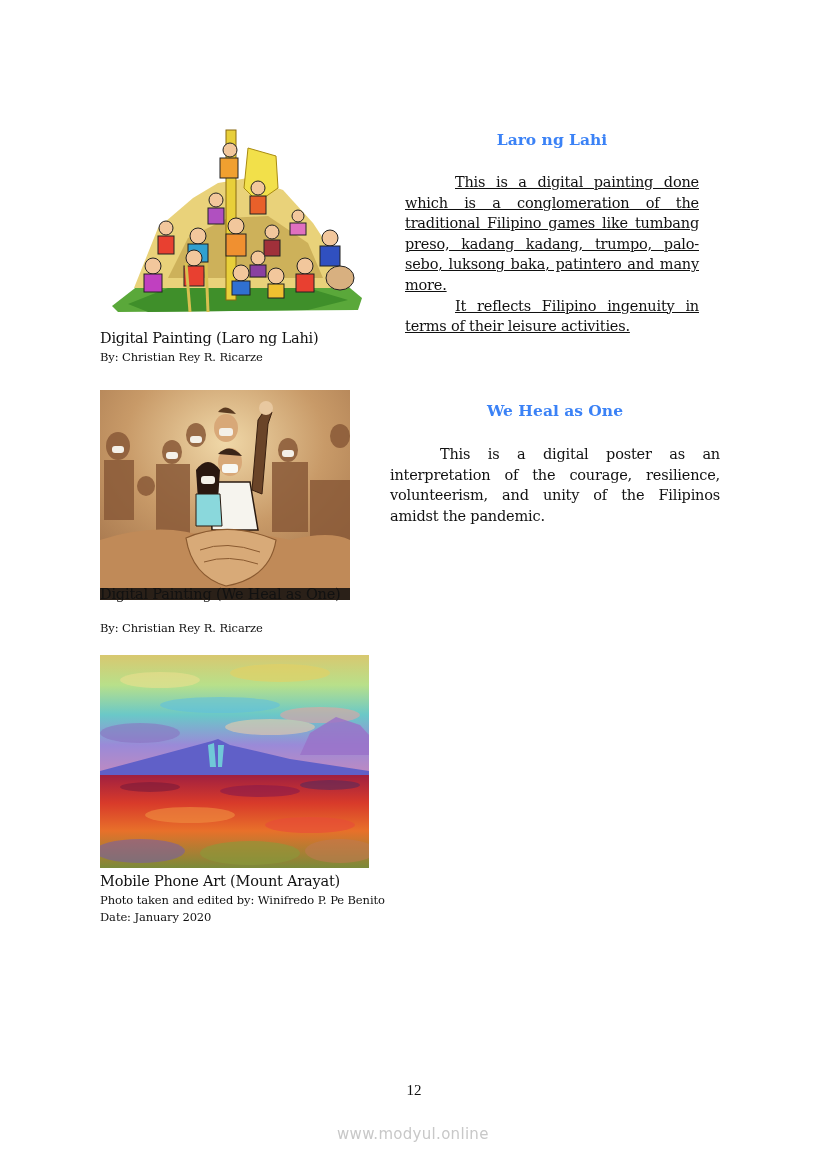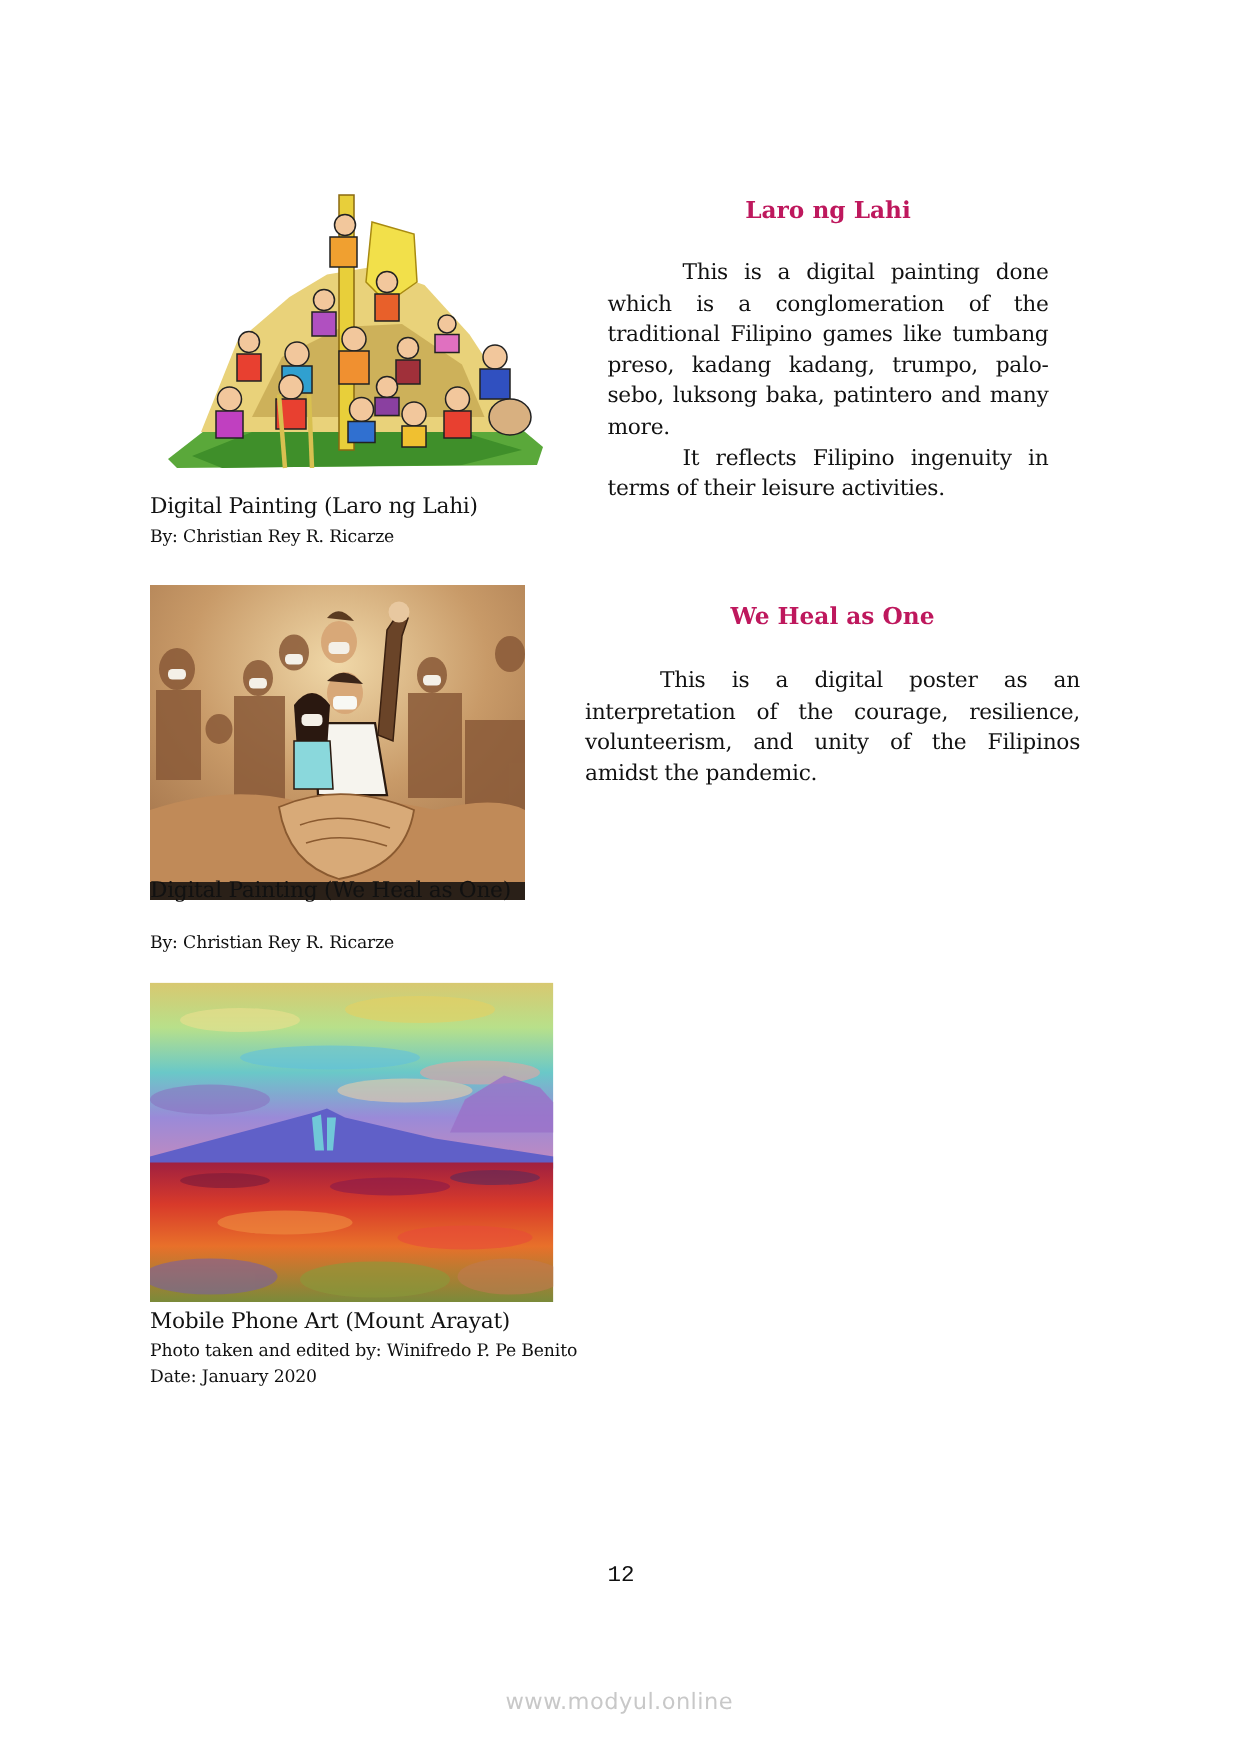--- a/index.html
+++ b/index.html
@@ -3,25 +3,25 @@
   <meta charset="utf-8">
   <style>
     html, body { margin: 0; padding: 0; background: #ffffff; }
     body { width: 826px; height: 1169px; position: relative; overflow: hidden; color: #111; }
     .page { position: absolute; left: 0; top: 0; width: 826px; height: 1169px; background: #fff; }
 
     .art { position: absolute; overflow: hidden; }
     .caption { position: absolute; font-family: "DejaVu Serif", serif; font-size: 14.5px; color: #111; white-space: nowrap; letter-spacing: -0.2px; }
     .credit { position: absolute; font-family: "DejaVu Serif", serif; font-size: 11.5px; color: #111; white-space: nowrap; letter-spacing: -0.1px; }
 
-    .heading { position: absolute; font-family: "DejaVu Serif", serif; font-weight: bold; font-size: 15.5px; text-align: center; color: #be185d; }
+    .heading { position: absolute; font-family: "DejaVu Serif", serif; font-weight: bold; font-size: 15.5px; text-align: center; color: #3b82f6; }
     .body-text { position: absolute; font-family: "DejaVu Serif", serif; font-size: 14.5px; line-height: 20.6px; text-align: justify; color: #111; letter-spacing: -0.2px; }
     .body-text p { margin: 0; text-indent: 50px; }
 
-    .page-number { position: absolute; left: 400px; top: 1042px; width: 28px; text-align: center; font-family: Liberation Mono, monospace; font-size: 15px; color: #111; }
+    .page-number { position: absolute; left: 400px; top: 1082px; width: 28px; text-align: center; font-family: Liberation Serif, serif; font-size: 15px; color: #111; }
     .footer-code { position: absolute; right: 58px; top: 1101px; font-family: "DejaVu Sans", sans-serif; font-weight: bold; font-size: 16px; color: #111; white-space: nowrap; }
     .watermark { position: absolute; left: 337px; top: 1125px; font-family: "DejaVu Sans", sans-serif; font-size: 15px; color: #c8c8c8; white-space: nowrap; letter-spacing: 0.3px; }
   </style>
 </head>
 <body>
 
 <div class="page">
 
   <div class="art" style="left:108px; top:128px; width:256px; height:188px;" title="Digital painting of children playing traditional Filipino games">
     <svg width="256" height="188" viewBox="0 0 256 188">
@@ -71,21 +71,21 @@
       </g>
 
       <line x1="78" y1="135" x2="82" y2="184" stroke="#d8c050" stroke-width="3"></line>
       <line x1="98" y1="135" x2="100" y2="184" stroke="#d8c050" stroke-width="3"></line>
     </svg>
   </div>
   <div class="caption" style="left:100px; top:330px;">Digital Painting (Laro ng Lahi)</div>
   <div class="credit" style="left:100px; top:350px;">By: Christian Rey R. Ricarze</div>
 
   <div class="heading" style="left:405px; top:130px; width:294px;">Laro ng Lahi</div>
-  <div class="body-text" style="left:405px; top:172px; width:294px;">
+  <div class="body-text" style="left:405px; top:172px; width:294px;text-decoration:underline;">
     <p>This is a digital painting done which is a conglomeration of the traditional Filipino games like tumbang preso, kadang kadang, trumpo, palo-sebo, luksong baka, patintero and many more.</p>
     <p>It reflects Filipino ingenuity in terms of their leisure activities.</p>
   </div>
 
   <div class="art" style="left:100px; top:390px; width:250px; height:210px;" title="Digital poster of masked frontliners and people raising a fist above clasped hands">
     <svg width="250" height="210" viewBox="0 0 250 210">
       <defs>
         <radialGradient id="glow" cx="0.5" cy="0.25" r="0.8">
           <stop offset="0" stop-color="#f0d8a8"></stop>
           <stop offset="0.5" stop-color="#c89a68"></stop>

